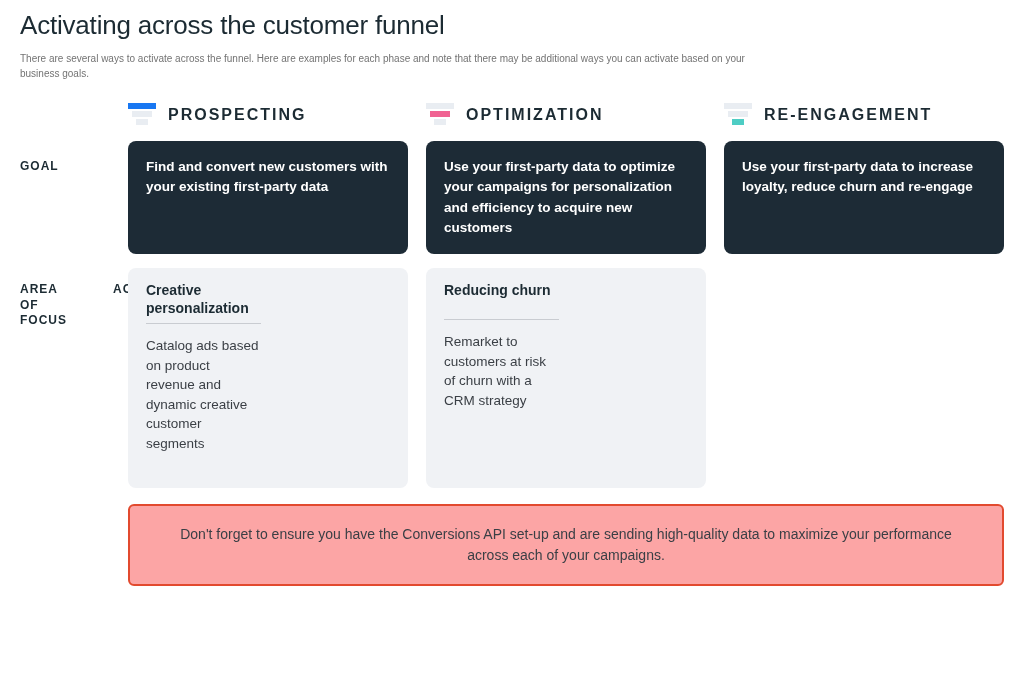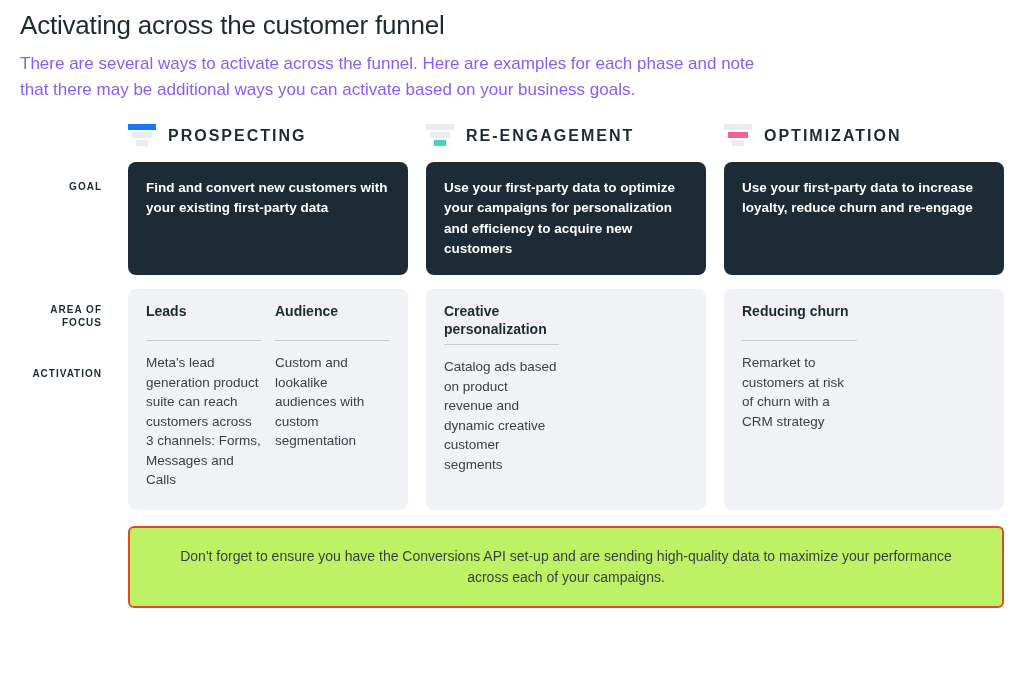--- a/index.html
+++ b/index.html
@@ -13,37 +13,37 @@
     overflow: hidden;
   }
   h1 {
     font-size: 26px;
     font-weight: 400;
     color: #1c2b33;
     margin-bottom: 10px;
     letter-spacing: -0.2px;
   }
   .intro {
-    font-size: 17px;
+    font-size: 10px;
     line-height: 1.5;
-    color: #8b5cf6;
+    color: #737373;
     max-width: 760px;
     margin-bottom: 22px;
   }
   .grid {
     display: grid;
     grid-template-columns: 90px 1fr 1fr 1fr;
     column-gap: 18px;
   }
   .row-label {
-    font-size: 10px;
+    font-size: 12px;
     font-weight: 700;
     color: #1c2b33;
     letter-spacing: 1px;
-    text-align: right;
+    text-align: left;
     padding-right: 8px;
     line-height: 1.3;
   }
   .stage-header {
     display: flex;
     align-items: center;
     gap: 12px;
     margin-bottom: 14px;
   }
   .funnel-icon { width: 28px; height: 24px; position: relative; }
@@ -100,21 +100,21 @@
   }
   .highlighted {
     border: 2px solid #e24a2f;
     border-radius: 4px;
     margin: -6px;
     padding: 4px;
   }
   .footnote {
     grid-column: 2 / span 3;
     margin-top: 16px;
-    background: #bef264;
+    background: #fca5a5;
     border: 2px solid #e24a2f;
     border-radius: 6px;
     padding: 18px 40px;
     text-align: center;
     font-size: 14px;
     color: #3a3f45;
     line-height: 1.5;
   }
 </style>
 </head>
@@ -130,54 +130,44 @@
     <div class="funnel-icon">
       <div class="band b1" style="background:#1877f2"></div>
       <div class="band b2"></div>
       <div class="band b3"></div>
     </div>
     <div class="stage-title">PROSPECTING</div>
   </div>
   <div class="stage-header">
     <div class="funnel-icon">
       <div class="band b1" style="background:#e9edf2"></div>
+      <div class="band b2" style="background:#f06292"></div>
+      <div class="band b3"></div>
+    </div>
+    <div class="stage-title">OPTIMIZATION</div>
+  </div>
+  <div class="stage-header">
+    <div class="funnel-icon">
+      <div class="band b1" style="background:#e9edf2"></div>
       <div class="band b2"></div>
       <div class="band b3" style="background:#4ecdc4"></div>
     </div>
     <div class="stage-title">RE-ENGAGEMENT</div>
-  </div>
-  <div class="stage-header">
-    <div class="funnel-icon">
-      <div class="band b1" style="background:#e9edf2"></div>
-      <div class="band b2" style="background:#f06292"></div>
-      <div class="band b3"></div>
-    </div>
-    <div class="stage-title">OPTIMIZATION</div>
   </div>
 
   <div class="row-label" style="padding-top:18px">GOAL</div>
   <div class="goal-card">Find and convert new customers with your existing first-party data</div>
   <div class="goal-card">Use your first-party data to optimize your campaigns for personalization and efficiency to acquire new customers</div>
   <div class="goal-card">Use your first-party data to increase loyalty, reduce churn and re-engage</div>
 
-  <div style="display:flex;flex-direction:column;gap:38px;padding-top:28px">
+  <div style="display:flex;gap:38px;padding-top:28px">
     <div class="row-label">AREA OF FOCUS</div>
     <div class="row-label">ACTIVATION</div>
   </div>
 
-  <div class="focus-card">
-    <div class="focus-col">
-      <div class="focus-title">Leads</div>
-      <div class="focus-body">Meta's lead generation product suite can reach customers across 3 channels: Forms, Messages and Calls</div>
-    </div>
-    <div class="focus-col">
-      <div class="focus-title">Audience</div>
-      <div class="focus-body">Custom and lookalike audiences with custom segmentation</div>
-    </div>
-  </div>
 
   <div class="focus-card">
     <div class="focus-col">
       <div class="focus-title">Creative personalization</div>
       <div class="focus-body">Catalog ads based on product revenue and dynamic creative customer segments</div>
     </div>
   </div>
 
   <div class="focus-card">
     <div class="focus-col">

